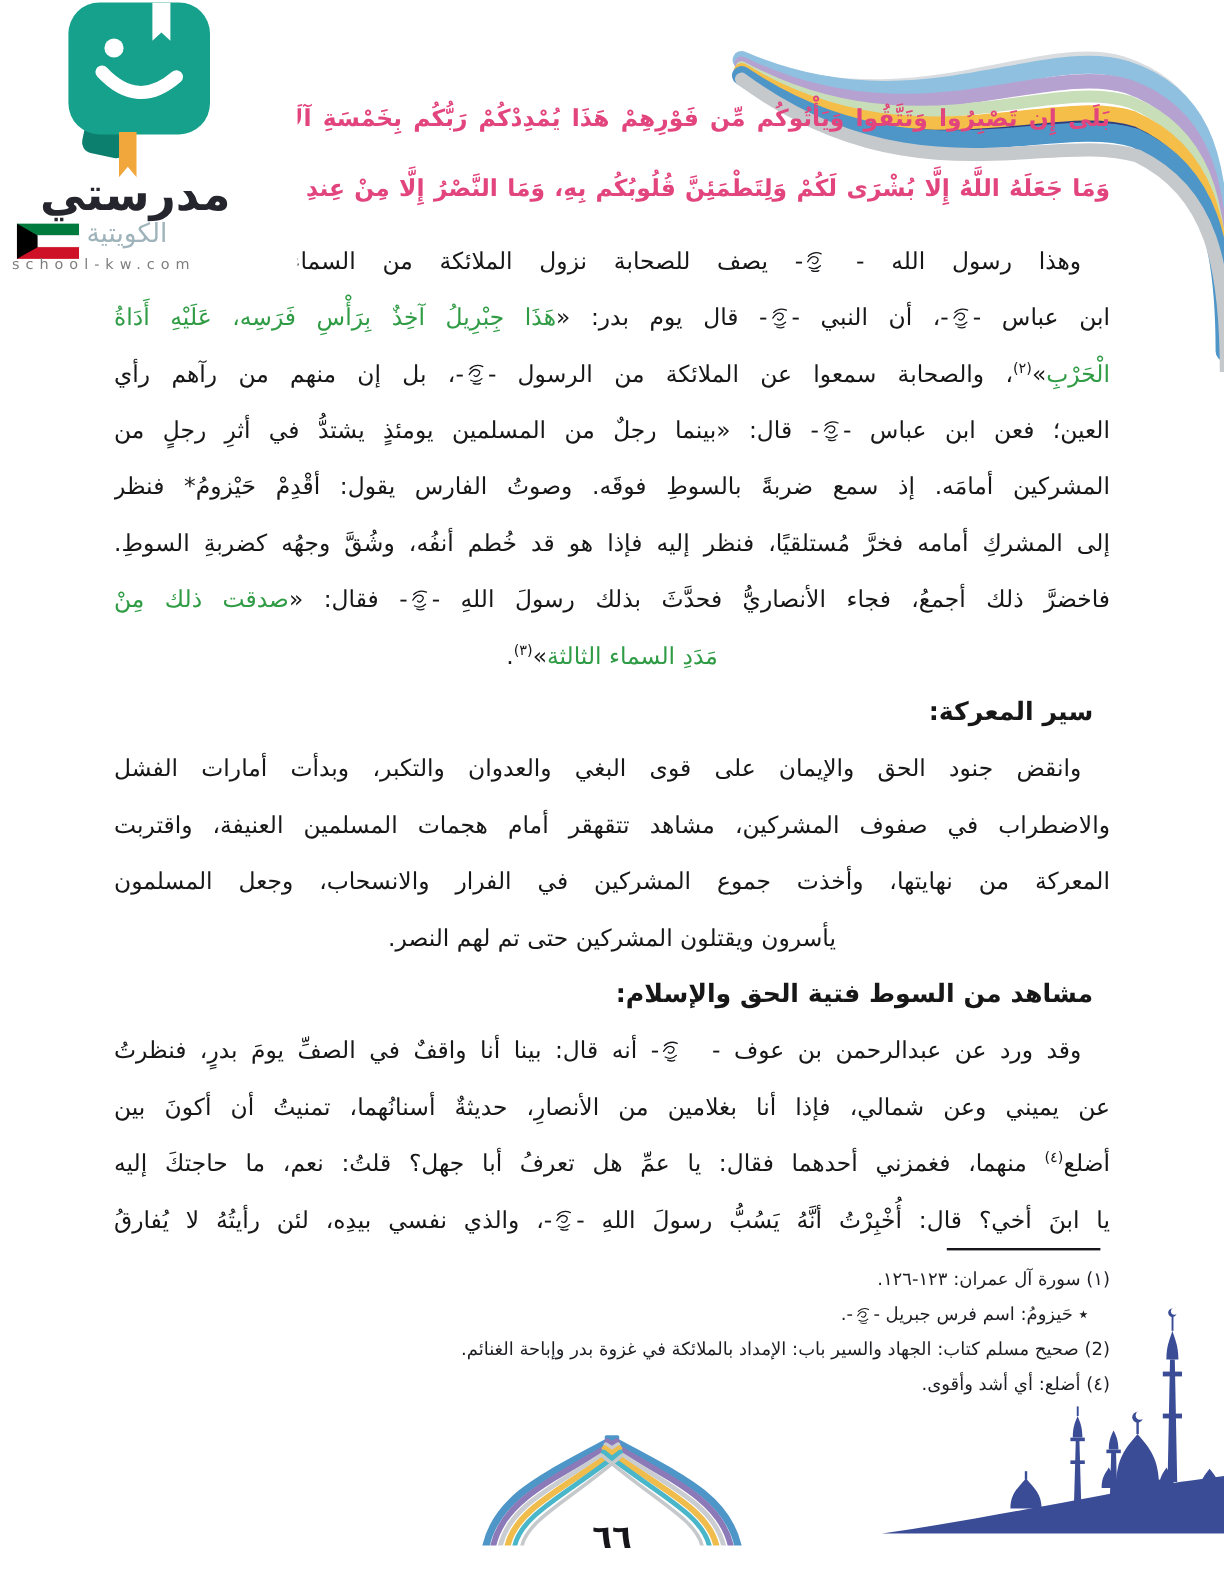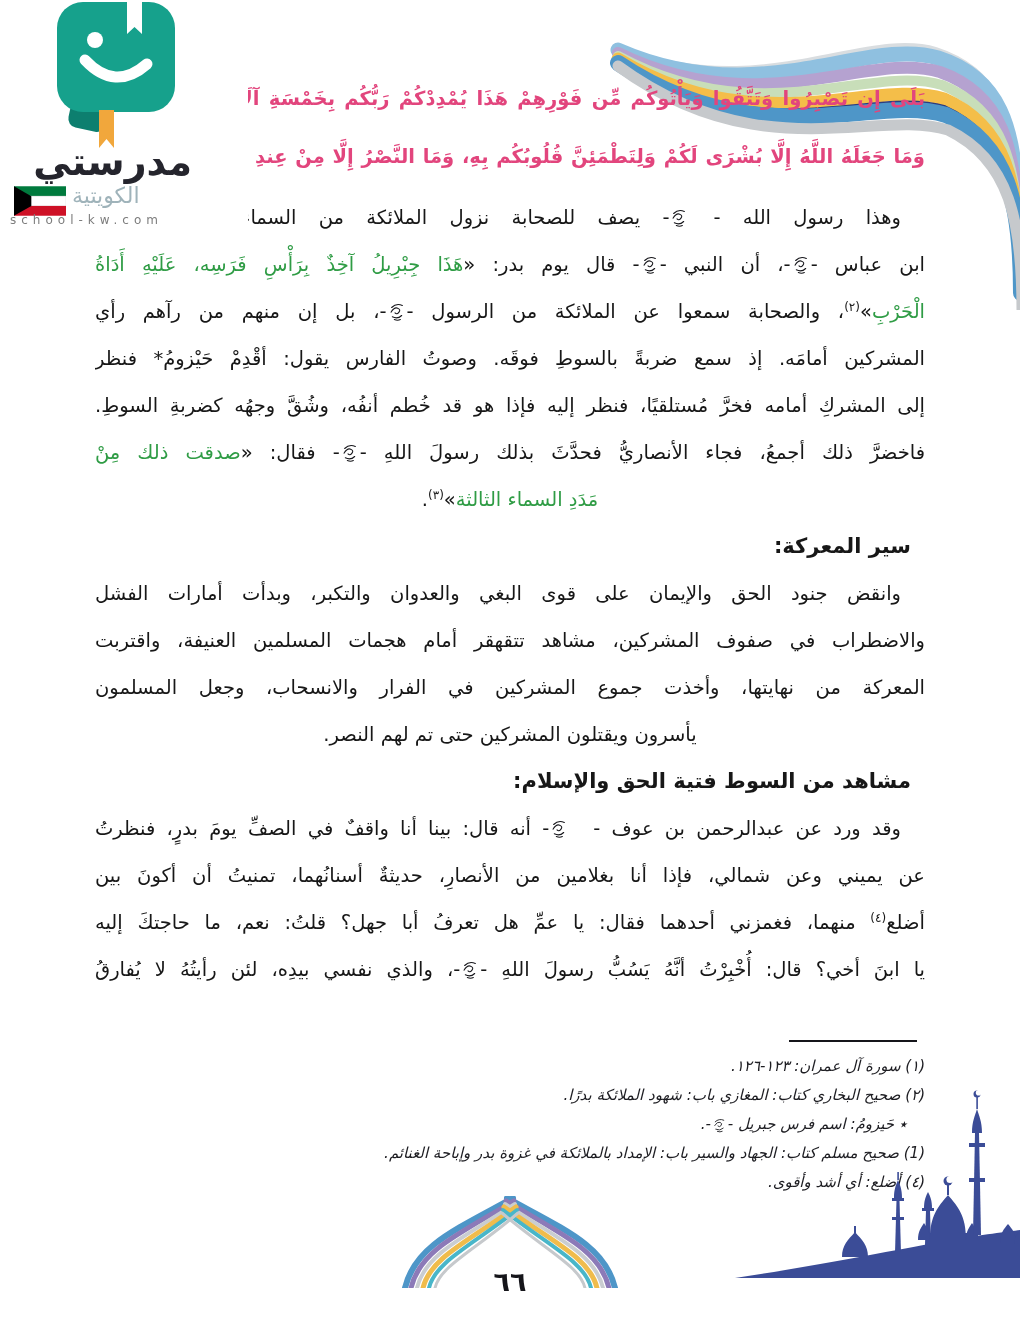--- a/index.html
+++ b/index.html
@@ -19,21 +19,21 @@
   .heading{height:47px;line-height:47px;font-size:21px;font-weight:700;
            color:var(--ink,#171717);padding-right:14px;text-align:right;}
   .seg-g{color:var(--hadith-green,#2f9c45);}
   .seg-sup{font-size:12px;vertical-align:super;line-height:0;}
   .pbuh{display:inline-block;vertical-align:-4px;margin:0 2px;}
 
   
   #footnotes{position:absolute;left:95px;right:95px;top:1040px;direction:rtl;}
   .fn-sep{width:128px;height:2px;background:#15151a;margin:0 8px 10px 0;}
   .fn-line{height:29px;line-height:29px;overflow:hidden;font-size:15px;
-           color:var(--fn-ink,#1d1d22);text-align:right;font-style:italic;}
+           color:var(--fn-ink,#1d1d22);text-align:right;}
   .fn-line.indent{padding-right:18px;}
   .fn-line .pbuh svg{width:13px;height:16px;}
 
   
   .page-num{position:absolute;left:475px;top:1224px;width:70px;text-align:center;
             font-size:27px;font-weight:700;color:#15151a;margin-top:42px;}
 
   
   .swoosh-top{position:absolute;left:610px;top:0;}
   .arch-bottom{position:absolute;left:375px;top:1196px;}
@@ -82,20 +82,23 @@
             <path d="M4,9 q7,-7 16,-3 M3,16 q5,-8 10,-6 q5,2 2,6 q-3,4 -6,1 M5,23 q8,4 14,-2 M8,27 q5,2 9,0" fill="none" stroke="#15151a" stroke-width="1.6" stroke-linecap="round"></path>
           </svg></span><span>- يصف للصحابة نزول الملائكة من السماء تقاتل مع الـ</span></div>
       <div class="body-line"><span>ابن عباس -</span><span class="pbuh"><svg viewBox="0 0 24 30" width="16" height="21">
             <path d="M4,9 q7,-7 16,-3 M3,16 q5,-8 10,-6 q5,2 2,6 q-3,4 -6,1 M5,23 q8,4 14,-2 M8,27 q5,2 9,0" fill="none" stroke="#15151a" stroke-width="1.6" stroke-linecap="round"></path>
           </svg></span><span>-، أن النبي -</span><span class="pbuh"><svg viewBox="0 0 24 30" width="16" height="21">
             <path d="M4,9 q7,-7 16,-3 M3,16 q5,-8 10,-6 q5,2 2,6 q-3,4 -6,1 M5,23 q8,4 14,-2 M8,27 q5,2 9,0" fill="none" stroke="#15151a" stroke-width="1.6" stroke-linecap="round"></path>
           </svg></span><span>- قال يوم بدر: «</span><span class="seg-g">هَذَا جِبْرِيلُ آخِذٌ بِرَأْسِ فَرَسِه، عَلَيْهِ أَدَاةُ</span></div>
       <div class="body-line"><span class="seg-g">الْحَرْبِ</span><span>»</span><span class="seg-sup">(٢)</span><span>، والصحابة سمعوا عن الملائكة من الرسول -</span><span class="pbuh"><svg viewBox="0 0 24 30" width="16" height="21">
             <path d="M4,9 q7,-7 16,-3 M3,16 q5,-8 10,-6 q5,2 2,6 q-3,4 -6,1 M5,23 q8,4 14,-2 M8,27 q5,2 9,0" fill="none" stroke="#15151a" stroke-width="1.6" stroke-linecap="round"></path>
           </svg></span><span>-، بل إن منهم من رآهم رأي</span></div>
+      <div class="body-line"><span>العين؛ فعن ابن عباس -</span><span class="pbuh"><svg viewBox="0 0 24 30" width="16" height="21">
+            <path d="M4,9 q7,-7 16,-3 M3,16 q5,-8 10,-6 q5,2 2,6 q-3,4 -6,1 M5,23 q8,4 14,-2 M8,27 q5,2 9,0" fill="none" stroke="#15151a" stroke-width="1.6" stroke-linecap="round"></path>
+          </svg></span><span>- قال: «بينما رجلٌ من المسلمين يومئذٍ يشتدُّ في أثرِ رجلٍ من</span></div>
       <div class="body-line"><span>المشركين أمامَه. إذ سمع ضربةً بالسوطِ فوقَه. وصوتُ الفارس يقول: أقْدِمْ حَيْزومُ* فنظر</span></div>
       <div class="body-line"><span>إلى المشركِ أمامه فخرَّ مُستلقيًا، فنظر إليه فإذا هو قد خُطم أنفُه، وشُقَّ وجهُه كضربةِ السوطِ.</span></div>
       <div class="body-line"><span>فاخضرَّ ذلك أجمعُ، فجاء الأنصاريُّ فحدَّثَ بذلك رسولَ اللهِ -</span><span class="pbuh"><svg viewBox="0 0 24 30" width="16" height="21">
             <path d="M4,9 q7,-7 16,-3 M3,16 q5,-8 10,-6 q5,2 2,6 q-3,4 -6,1 M5,23 q8,4 14,-2 M8,27 q5,2 9,0" fill="none" stroke="#15151a" stroke-width="1.6" stroke-linecap="round"></path>
           </svg></span><span>- فقال: «</span><span class="seg-g">صدقت ذلك مِنْ</span></div>
       <div class="body-line center"><span class="seg-g">مَدَدِ السماء الثالثة</span><span>»</span><span class="seg-sup">(٣)</span><span>.</span></div>
       <div class="heading">سير المعركة:</div>
       <div class="body-line indent"><span>وانقض جنود الحق والإيمان على قوى البغي والعدوان والتكبر، وبدأت أمارات الفشل</span></div>
       <div class="body-line"><span>والاضطراب في صفوف المشركين، مشاهد تتقهقر أمام هجمات المسلمين العنيفة، واقتربت</span></div>
       <div class="body-line"><span>المعركة من نهايتها، وأخذت جموع المشركين في الفرار والانسحاب، وجعل المسلمون</span></div>
@@ -107,25 +110,24 @@
       <div class="body-line"><span>عن يميني وعن شمالي، فإذا أنا بغلامين من الأنصارِ، حديثةٌ أسنانُهما، تمنيتُ أن أكونَ بين</span></div>
       <div class="body-line"><span>أضلع</span><span class="seg-sup">(٤)</span><span> منهما، فغمزني أحدهما فقال: يا عمِّ هل تعرفُ أبا جهل؟ قلتُ: نعم، ما حاجتكَ إليه</span></div>
       <div class="body-line"><span>يا ابنَ أخي؟ قال: أُخْبِرْتُ أنَّهُ يَسُبُّ رسولَ اللهِ -</span><span class="pbuh"><svg viewBox="0 0 24 30" width="16" height="21">
             <path d="M4,9 q7,-7 16,-3 M3,16 q5,-8 10,-6 q5,2 2,6 q-3,4 -6,1 M5,23 q8,4 14,-2 M8,27 q5,2 9,0" fill="none" stroke="#15151a" stroke-width="1.6" stroke-linecap="round"></path>
           </svg></span><span>-، والذي نفسي بيدِه، لئن رأيتُهُ لا يُفارقُ</span></div>
     </div>
 
   <div id="footnotes">
     <div class="fn-sep"></div>
   <div class="fn-line"><span>(١) سورة آل عمران: ١٢٣-١٢٦.</span></div>
-      <div class="fn-line"><span>(٢) صحيح البخاري كتاب: المغازي باب: شهود الملائكة بدرًا.</span></div>
       <div class="fn-line indent"><span>٭ حَيزومُ: اسم فرس جبريل -</span><span class="pbuh"><svg viewBox="0 0 24 30" width="16" height="21">
             <path d="M4,9 q7,-7 16,-3 M3,16 q5,-8 10,-6 q5,2 2,6 q-3,4 -6,1 M5,23 q8,4 14,-2 M8,27 q5,2 9,0" fill="none" stroke="#15151a" stroke-width="1.6" stroke-linecap="round"></path>
           </svg></span><span>-.</span></div>
-      <div class="fn-line"><span>(1) صحيح مسلم كتاب: الجهاد والسير باب: الإمداد بالملائكة في غزوة بدر وإباحة الغنائم.</span></div>
+      <div class="fn-line"><span>(2) صحيح مسلم كتاب: الجهاد والسير باب: الإمداد بالملائكة في غزوة بدر وإباحة الغنائم.</span></div>
       <div class="fn-line"><span>(٤) أضلع: أي أشد وأقوى.</span></div>
     </div>
 
   <svg class="arch-bottom" width="270" height="92" viewBox="0 0 270 92" fill="none" stroke-linecap="round">
     <path d="M30,92 C40,50 80,34 138,2" stroke="#4e96c8" stroke-width="6"></path>
     <path d="M240,92 C230,50 190,34 132,2" stroke="#4e96c8" stroke-width="6"></path>
     <path d="M36,92 C45,54 84,38 139,5" stroke="#8c7ab8" stroke-width="5"></path>
     <path d="M234,92 C225,54 186,38 131,5" stroke="#8c7ab8" stroke-width="5"></path>
     <path d="M42,92 C50,58 88,42 140,8" stroke="#c9cdd1" stroke-width="4"></path>
     <path d="M228,92 C220,58 182,42 130,8" stroke="#c9cdd1" stroke-width="4"></path>

